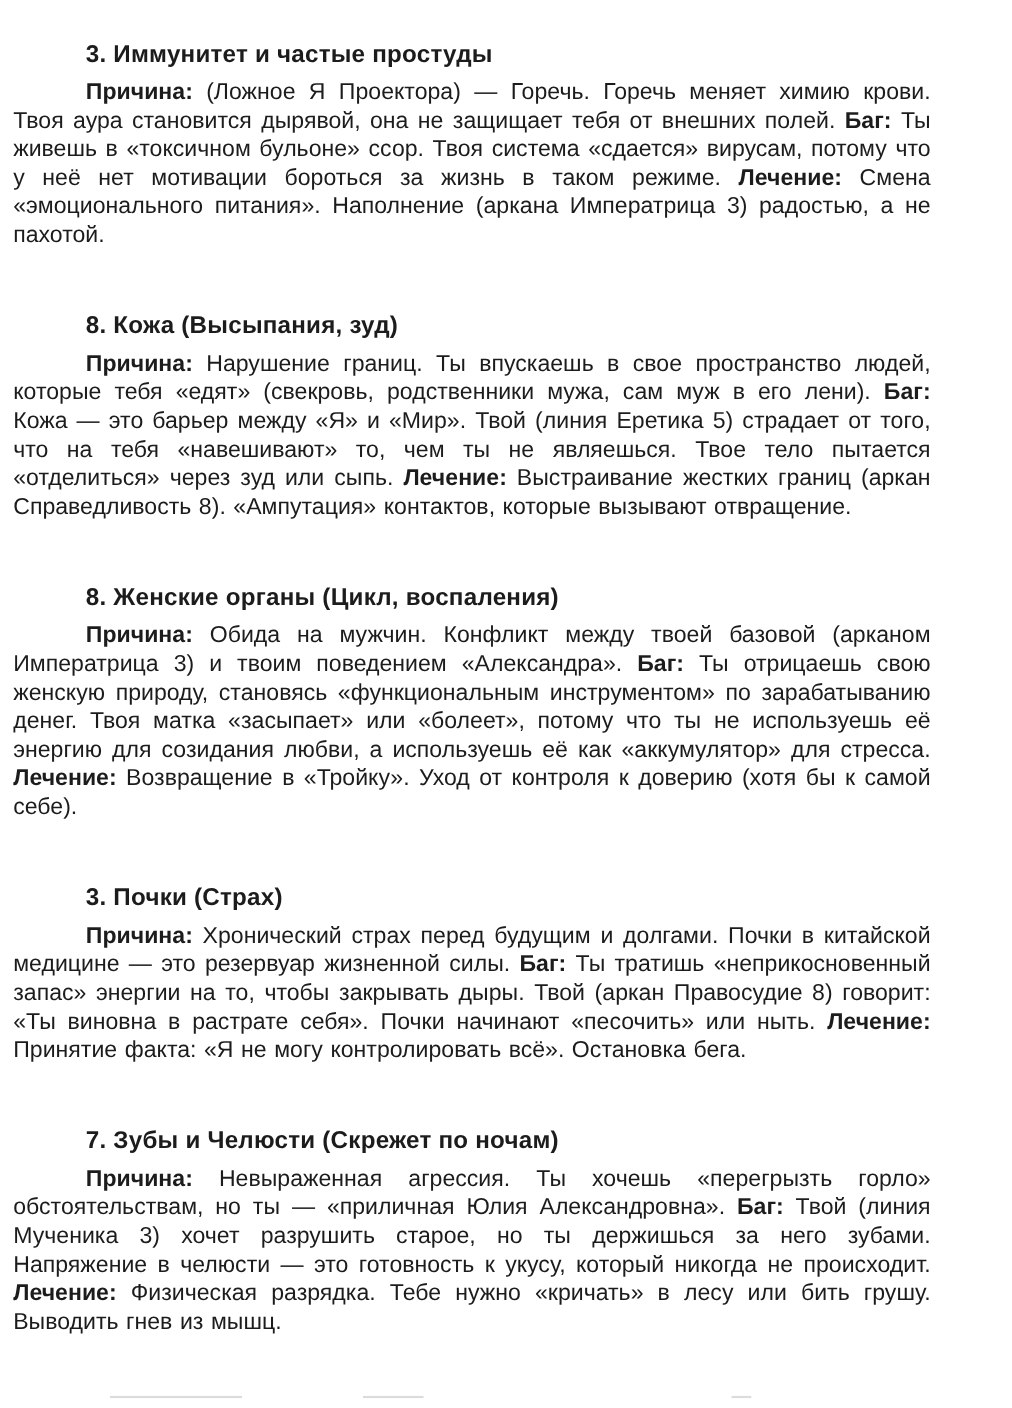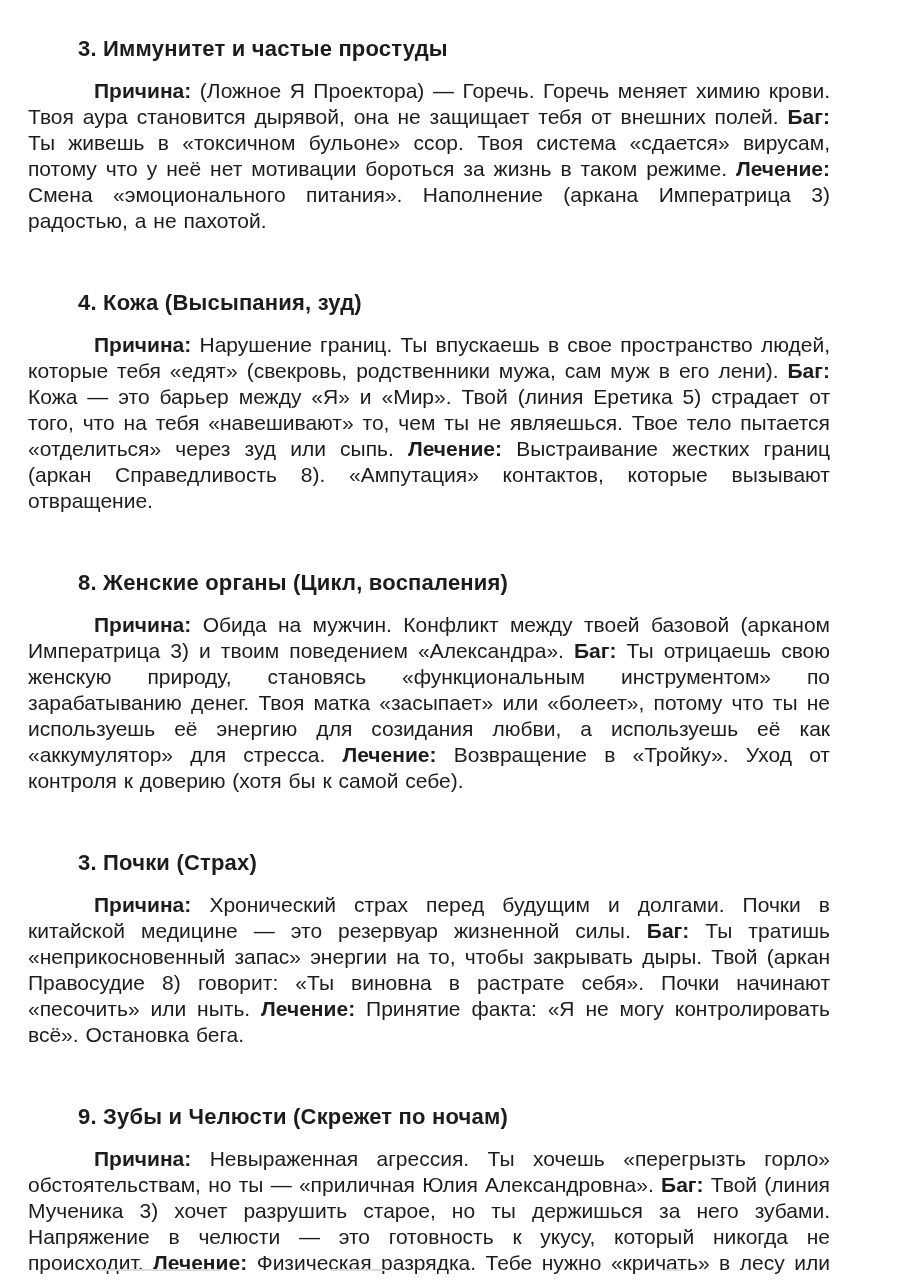--- a/index.html
+++ b/index.html
@@ -26,21 +26,21 @@
   .sec-heading {
     font-size: 22px;
     line-height: 26px;
     font-weight: bold;
     margin: 0 0 9px 66px;
     letter-spacing: 0.2px;
   }
   .sec-body {
     font-size: 21px;
     line-height: 26px;
-    margin: 16px;
+    margin: 0;
     text-align: justify;
     text-indent: 66px;
     word-spacing: 1px;
   }
   .sec-body strong {
     font-weight: bold;
   }
   
   .bottom-artifact {
     position: absolute;
@@ -63,33 +63,33 @@
 </head>
 <body>
 
 <main class="page">
   <div>
       <section class="doc-section">
         <h2 class="sec-heading">3. Иммунитет и частые простуды</h2>
         <p class="sec-body"><strong>Причина:</strong><span> (Ложное Я Проектора) — Горечь. Горечь меняет химию крови. Твоя аура становится дырявой, она не защищает тебя от внешних полей. </span><strong>Баг:</strong><span> Ты живешь в «токсичном бульоне» ссор. Твоя система «сдается» вирусам, потому что у неё нет мотивации бороться за жизнь в таком режиме. </span><strong>Лечение:</strong><span> Смена «эмоционального питания». Наполнение (аркана Императрица 3) радостью, а не пахотой.</span></p>
       </section>
       <section class="doc-section">
-        <h2 class="sec-heading">4. Кожа (Высыпания, зуд)</h2>
+        <h2 class="sec-heading">8. Кожа (Высыпания, зуд)</h2>
         <p class="sec-body"><strong>Причина:</strong><span> Нарушение границ. Ты впускаешь в свое пространство людей, которые тебя «едят» (свекровь, родственники мужа, сам муж в его лени). </span><strong>Баг:</strong><span> Кожа — это барьер между «Я» и «Мир». Твой (линия Еретика 5) страдает от того, что на тебя «навешивают» то, чем ты не являешься. Твое тело пытается «отделиться» через зуд или сыпь. </span><strong>Лечение:</strong><span> Выстраивание жестких границ (аркан Справедливость 8). «Ампутация» контактов, которые вызывают отвращение.</span></p>
       </section>
       <section class="doc-section">
         <h2 class="sec-heading">8. Женские органы (Цикл, воспаления)</h2>
         <p class="sec-body"><strong>Причина:</strong><span> Обида на мужчин. Конфликт между твоей базовой (арканом Императрица 3) и твоим поведением «Александра». </span><strong>Баг:</strong><span> Ты отрицаешь свою женскую природу, становясь «функциональным инструментом» по зарабатыванию денег. Твоя матка «засыпает» или «болеет», потому что ты не используешь её энергию для созидания любви, а используешь её как «аккумулятор» для стресса. </span><strong>Лечение:</strong><span> Возвращение в «Тройку». Уход от контроля к доверию (хотя бы к самой себе).</span></p>
       </section>
       <section class="doc-section">
         <h2 class="sec-heading">3. Почки (Страх)</h2>
         <p class="sec-body"><strong>Причина:</strong><span> Хронический страх перед будущим и долгами. Почки в китайской медицине — это резервуар жизненной силы. </span><strong>Баг:</strong><span> Ты тратишь «неприкосновенный запас» энергии на то, чтобы закрывать дыры. Твой (аркан Правосудие 8) говорит: «Ты виновна в растрате себя». Почки начинают «песочить» или ныть. </span><strong>Лечение:</strong><span> Принятие факта: «Я не могу контролировать всё». Остановка бега.</span></p>
       </section>
       <section class="doc-section">
-        <h2 class="sec-heading">9. Зубы и Челюсти (Скрежет по ночам)</h2>
+        <h2 class="sec-heading">7. Зубы и Челюсти (Скрежет по ночам)</h2>
         <p class="sec-body"><strong>Причина:</strong><span> Невыраженная агрессия. Ты хочешь «перегрызть горло» обстоятельствам, но ты — «приличная Юлия Александровна». </span><strong>Баг:</strong><span> Твой (линия Мученика 3) хочет разрушить старое, но ты держишься за него зубами. Напряжение в челюсти — это готовность к укусу, который никогда не происходит. </span><strong>Лечение:</strong><span> Физическая разрядка. Тебе нужно «кричать» в лесу или бить грушу. Выводить гнев из мышц.</span></p>
       </section>
     </div>
 </main>
 
 <div class="bottom-artifact">
   <i class="a1"></i>
     <i class="a2"></i>
     <i class="a3"></i>
 </div>

